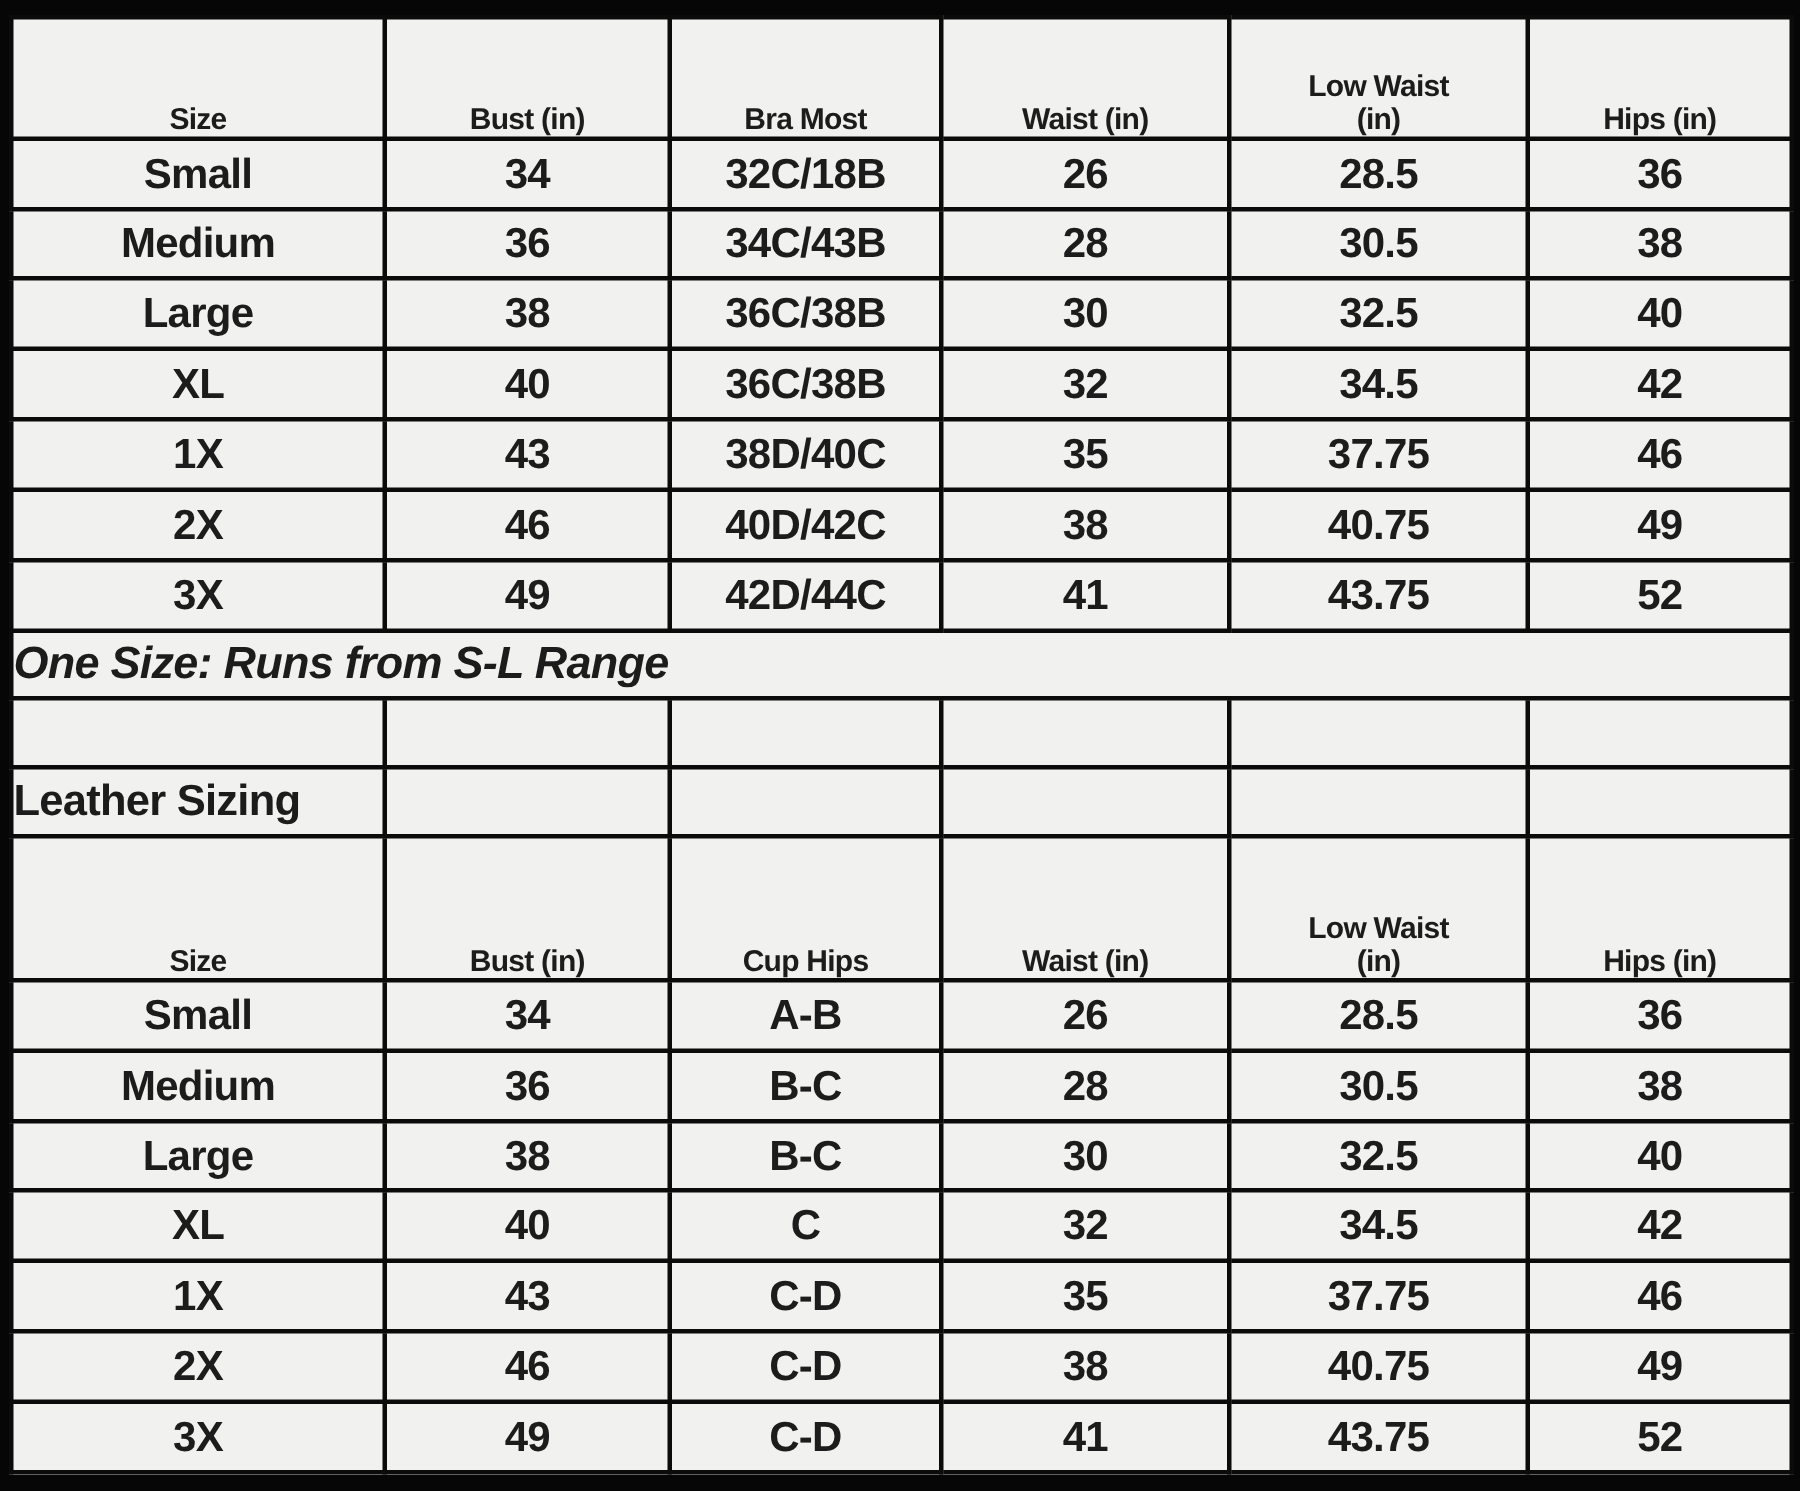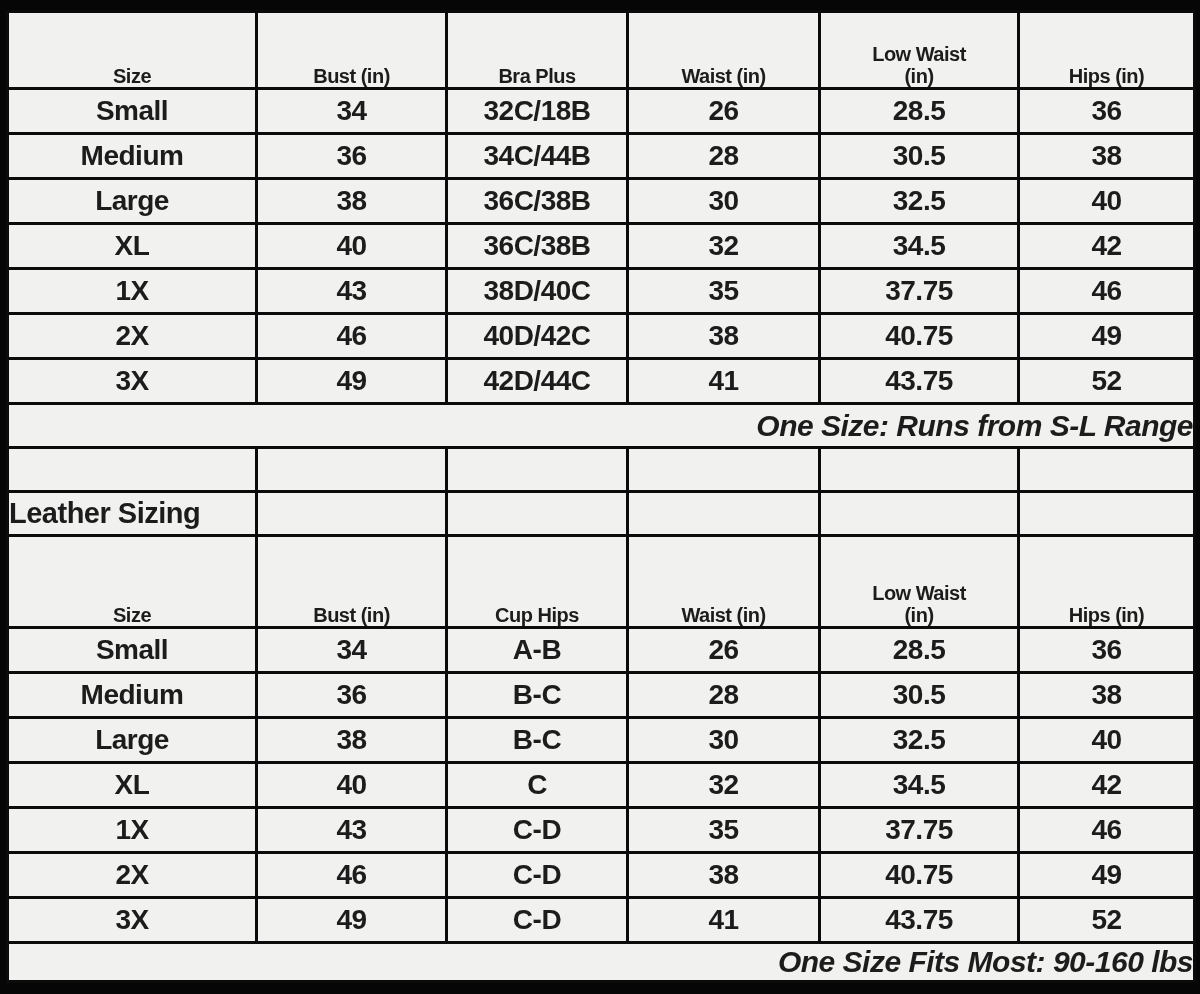--- a/index.html
+++ b/index.html
@@ -51,21 +51,21 @@
     text-align: center;
     vertical-align: middle;
     font-weight: bold;
     font-size: 28px;
     letter-spacing: -0.5px;
   }
   td.bra { color: #3f3f3f; }
   
   tr.note-row { height: 42px; }
   td.note {
-    text-align: right;
+    text-align: left;
     vertical-align: middle;
     font-weight: bold;
     font-style: italic;
     font-size: 30px;
     letter-spacing: -0.5px;
   }
   tr.note-row-last { height: 35px; }
   
   tr.gap-row { height: 42px; }
   td.gap {
@@ -96,38 +96,38 @@
         <col style="width:181px">
       <col style="width:192px">
         <col style="width:199px">
         <col style="width:176px">
     </colgroup>
 
     <tbody>
         <tr class="hdr-row">
       <th class="hdr">Size</th>
       <th class="hdr">Bust (in)</th>
-      <th class="hdr">Bra Plus</th>
+      <th class="hdr">Bra Most</th>
       <th class="hdr">Waist (in)</th>
       <th class="hdr">Low Waist
 (in)</th>
       <th class="hdr">Hips (in)</th>
     </tr>
     <tr class="data-row">
       <td class="cell">Small</td>
       <td class="cell">34</td>
       <td class="cell bra">32C/18B</td>
       <td class="cell">26</td>
       <td class="cell">28.5</td>
       <td class="cell">36</td>
     </tr>
     <tr class="data-row">
       <td class="cell">Medium</td>
       <td class="cell">36</td>
-      <td class="cell bra">34C/44B</td>
+      <td class="cell bra">34C/43B</td>
       <td class="cell">28</td>
       <td class="cell">30.5</td>
       <td class="cell">38</td>
     </tr>
     <tr class="data-row">
       <td class="cell">Large</td>
       <td class="cell">38</td>
       <td class="cell bra">36C/38B</td>
       <td class="cell">30</td>
       <td class="cell">32.5</td>
@@ -247,18 +247,15 @@
     </tr>
     <tr class="data-row">
       <td class="cell">3X</td>
       <td class="cell">49</td>
       <td class="cell">C-D</td>
       <td class="cell">41</td>
       <td class="cell">43.75</td>
       <td class="cell">52</td>
     </tr>
 
-    <tr class="note-row-last">
-      <td class="note" colspan="6">One Size Fits Most: 90-160 lbs</td>
-    </tr>
   </tbody>
     </table>
 </div>
 
 </body></html>

